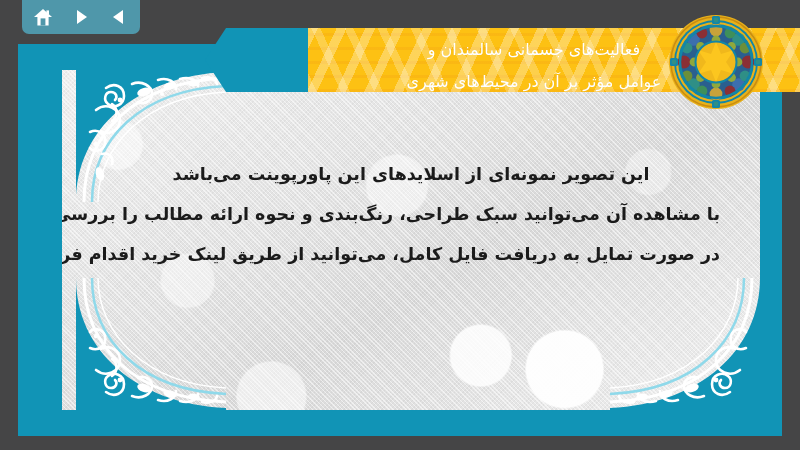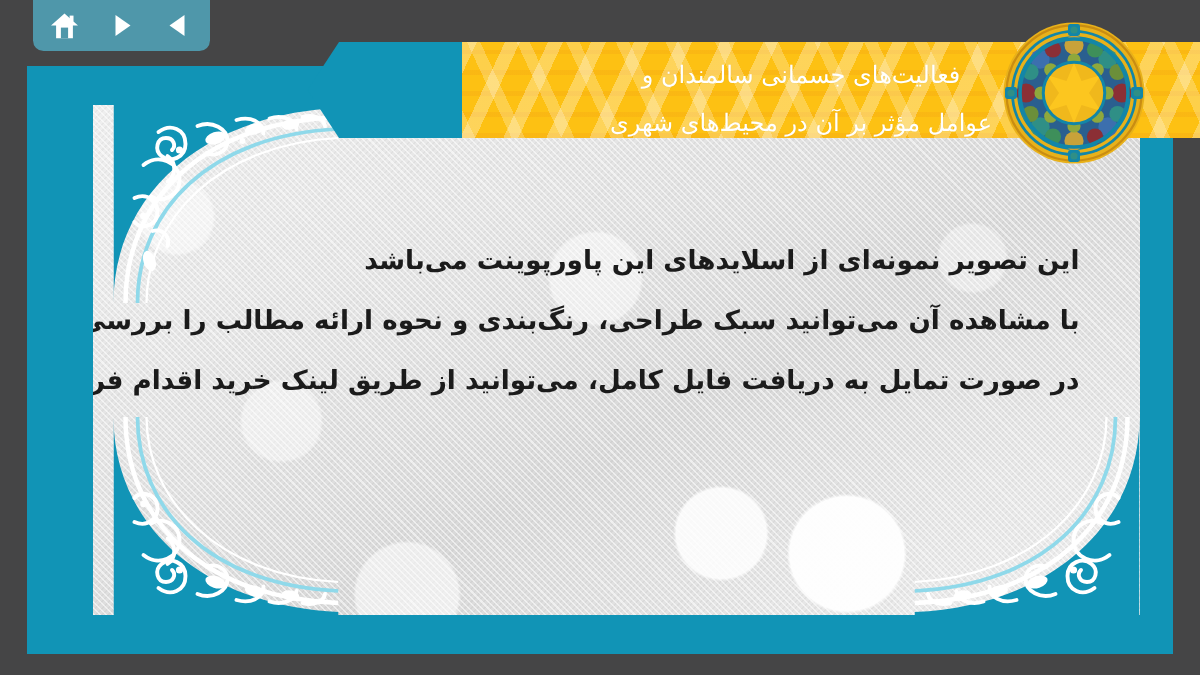--- a/index.html
+++ b/index.html
@@ -80,21 +80,21 @@
 
   
   .medallion{
     position:absolute;left:668px;top:14px;width:96px;height:96px;border-radius:50%;
     overflow:hidden;
   }
 
   
   .body-text{
     position:absolute;left:40px;right:40px;top:84px;
-    direction:rtl;color:#1b1b1b;
+    text-align:center;direction:rtl;color:#1b1b1b;
     font-size:17.5px;line-height:40px;font-weight:700;
   }
   .body-line{display:block;white-space:nowrap;}
 </style>
 </head>
 <body>
 
 <div id="stage">
 
   <div class="slide-frame">

